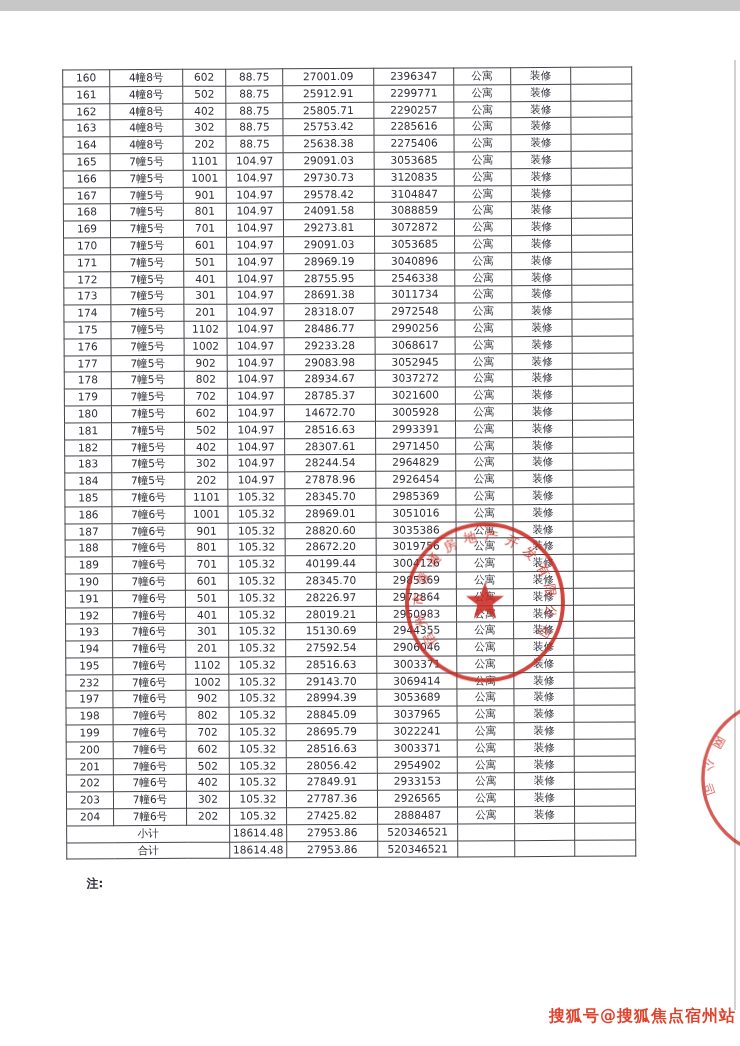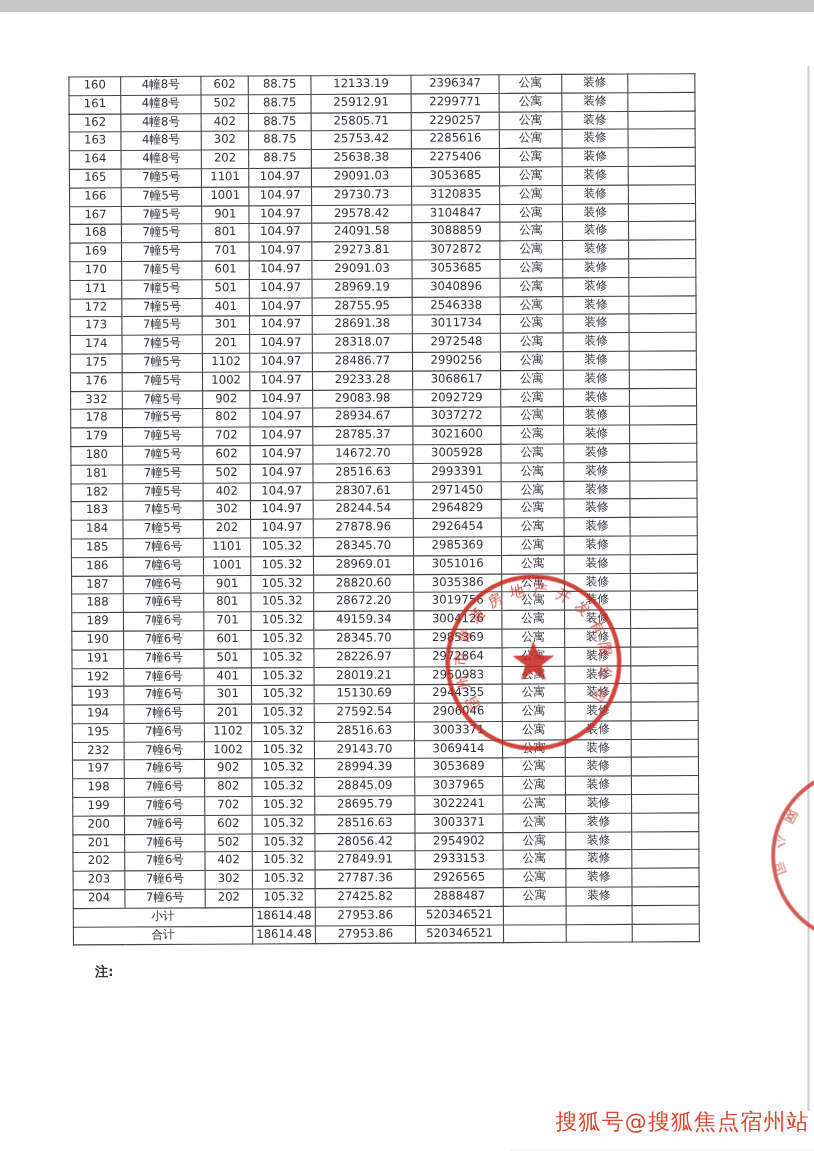--- a/index.html
+++ b/index.html
@@ -22,21 +22,21 @@
     text-align:center; white-space:nowrap; overflow:hidden;
     line-height:15.8px;
   }
   .note { position:absolute; left:84px; top:874px; font-size:12px; font-weight:700; color:#2f3039; }
 
   .seal-main { position:absolute; left:394px; top:513px; opacity:0.85; filter:blur(0.4px); }
   .seal-edge { position:absolute; left:664px; top:695px; opacity:0.75; filter:blur(0.4px); }
 
   .watermark {
     position:absolute; right:4px; top:1006px;
-    font-size:20px; letter-spacing:1px; font-weight:400;
+    font-size:16px; letter-spacing:1px; font-weight:700;
     color:#e2422c;
   }
 </style>
 </head>
 <body>
 
 <div class="page">
 
   <div class="scan-band-top"></div>
   <div class="scan-edge-right"></div>
@@ -54,21 +54,21 @@
         <col style="width:57px">
           <col style="width:60px">
           <col style="width:61px">
       </colgroup>
       <tbody>
           <tr>
             <td>160</td>
             <td>4幢8号</td>
             <td>602</td>
             <td>88.75</td>
-            <td>12133.19</td>
+            <td>27001.09</td>
             <td>2396347</td>
             <td>公寓</td>
             <td>装修</td>
             <td></td>
           </tr>
           <tr>
             <td>161</td>
             <td>4幢8号</td>
             <td>502</td>
             <td>88.75</td>
@@ -237,26 +237,26 @@
             <td>7幢5号</td>
             <td>1002</td>
             <td>104.97</td>
             <td>29233.28</td>
             <td>3068617</td>
             <td>公寓</td>
             <td>装修</td>
             <td></td>
           </tr>
           <tr>
-            <td>332</td>
+            <td>177</td>
             <td>7幢5号</td>
             <td>902</td>
             <td>104.97</td>
             <td>29083.98</td>
-            <td>2092729</td>
+            <td>3052945</td>
             <td>公寓</td>
             <td>装修</td>
             <td></td>
           </tr>
           <tr>
             <td>178</td>
             <td>7幢5号</td>
             <td>802</td>
             <td>104.97</td>
             <td>28934.67</td>
@@ -373,21 +373,21 @@
             <td>3019756</td>
             <td>公寓</td>
             <td>装修</td>
             <td></td>
           </tr>
           <tr>
             <td>189</td>
             <td>7幢6号</td>
             <td>701</td>
             <td>105.32</td>
-            <td>49159.34</td>
+            <td>40199.44</td>
             <td>3004126</td>
             <td>公寓</td>
             <td>装修</td>
             <td></td>
           </tr>
           <tr>
             <td>190</td>
             <td>7幢6号</td>
             <td>601</td>
             <td>105.32</td>

